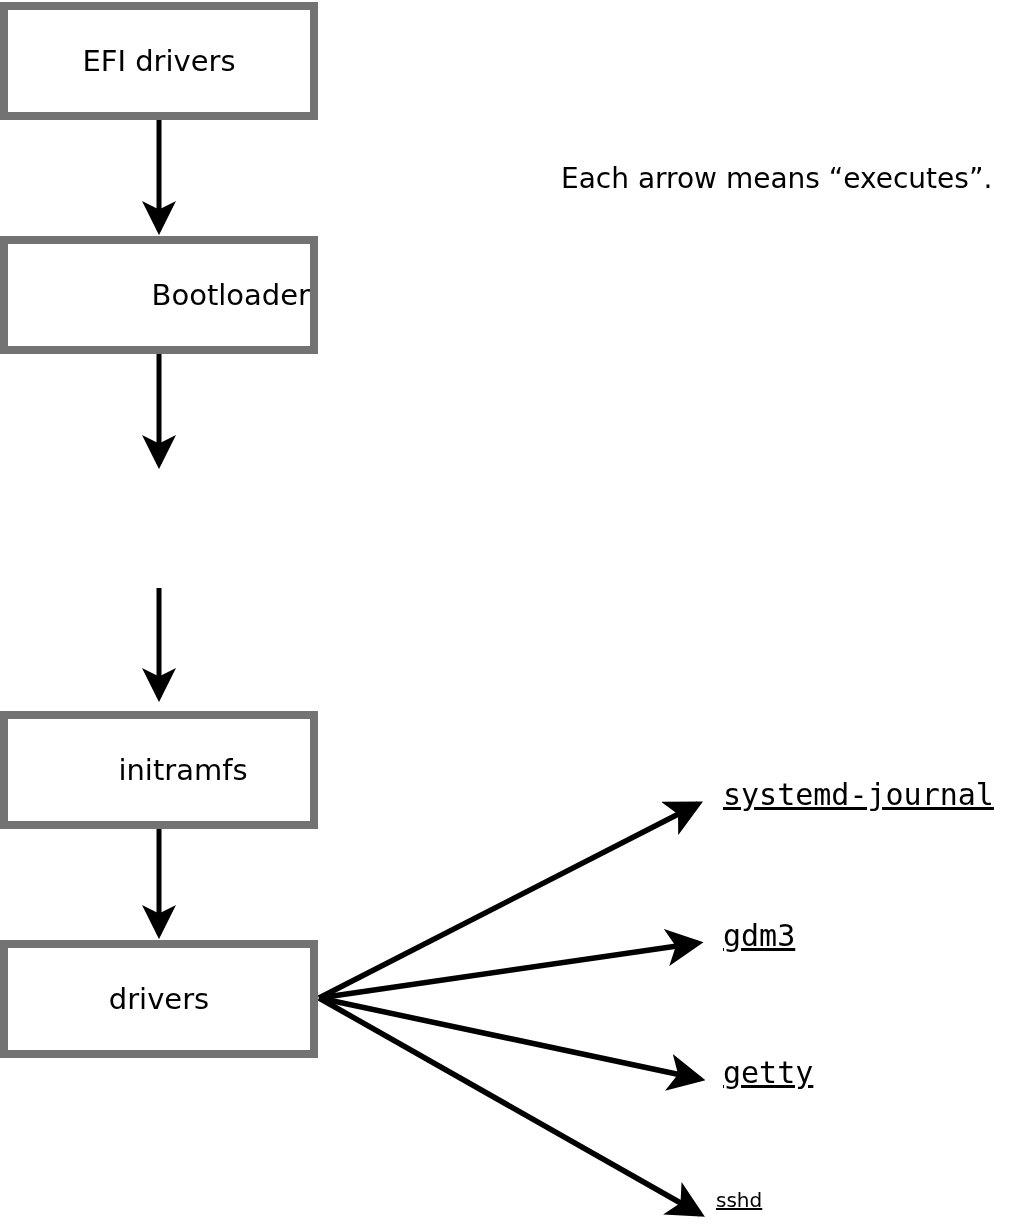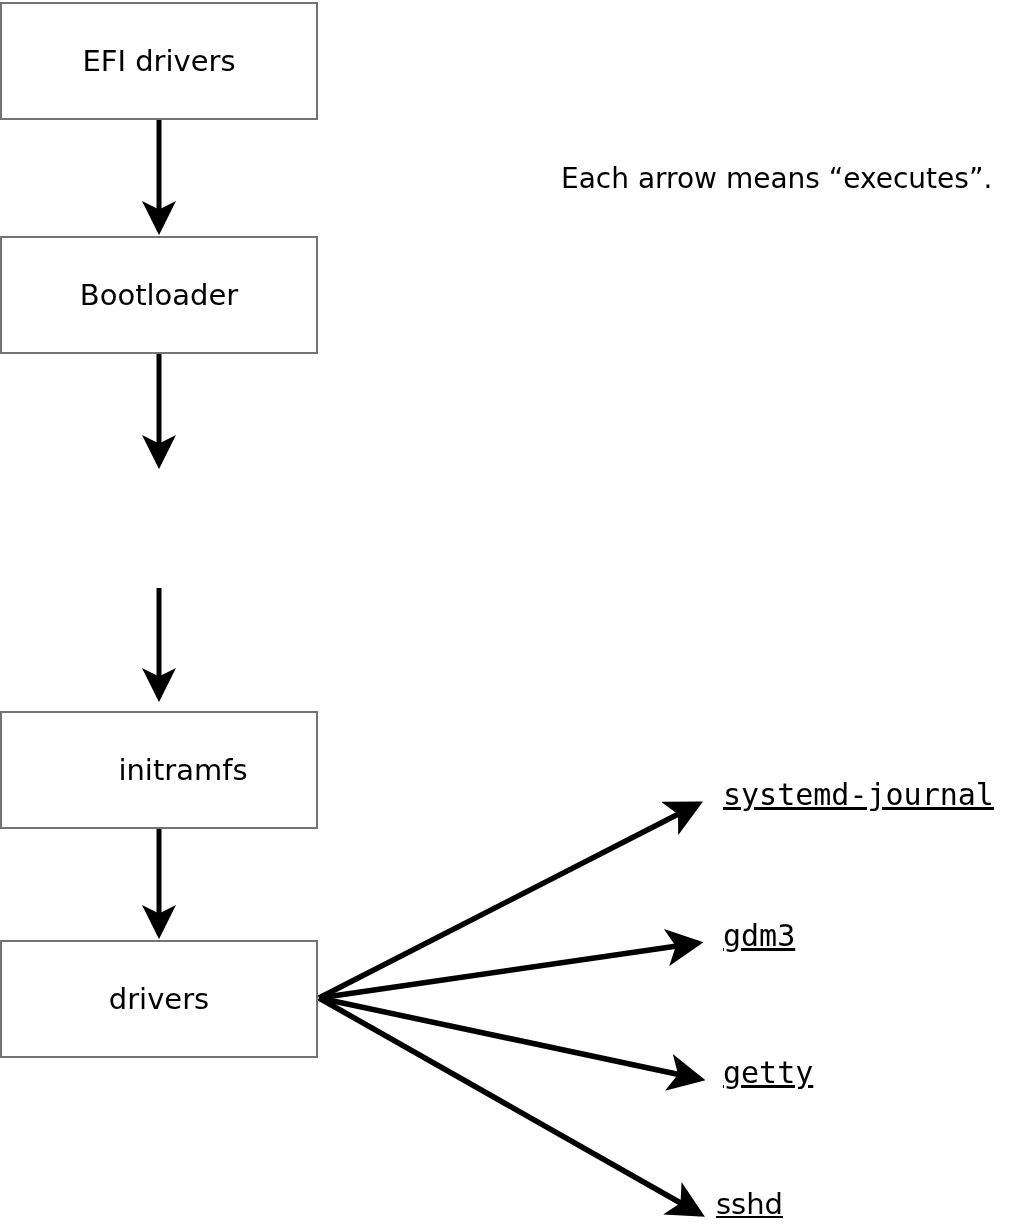--- a/index.html
+++ b/index.html
@@ -16,50 +16,50 @@
   .arrows-layer {
     position: absolute;
     left: 0; top: 0;
     width: 1023px; height: 1230px;
   }
   .box {
     position: absolute;
     left: 0;
     width: 318px;
     height: 118px;
-    border: 2px solid #737373;
+    border: 8px solid #737373;
     background: #ffffff;
     display: flex;
     align-items: center;
     justify-content: center;
   }
   .box-label {
     font-size: 29px;
     font-family: "DejaVu Sans", sans-serif;
     color: #000000;
     white-space: nowrap;
   }
   .box-efi        { top: 2px; }
-  .box-bootloader { top: 236px; }
+  .box-bootloader { top: 236px; justify-content: flex-end; }
   .box-kernel     { top: 470px; }
   .box-initramfs  { top: 711px; padding-left: 48px; }
   .box-systemd    { top: 940px; }
   .proc-label {
     position: absolute;
     font-family: "DejaVu Sans Mono", monospace;
     font-size: 30px;
     line-height: 1;
     white-space: nowrap;
     color: #000000;
     text-decoration: underline;
   }
   .proc-journal { left: 723px; top: 780px; }
   .proc-gdm3    { left: 723px; top: 921px; }
   .proc-getty   { left: 723px; top: 1058px; }
-  .proc-sshd    { left: 716px; top: 1190px; font-family: "DejaVu Sans", sans-serif; font-size: 29px; }
+  .proc-sshd    { left: 716px; top: 1190px; font-family: "DejaVu Sans", sans-serif; font-size: 20px; }
   .note {
     position: absolute;
     left: 561px;
     top: 165px;
     font-size: 28px;
     line-height: 1;
     white-space: nowrap;
     font-family: "DejaVu Sans", sans-serif;
     color: #000000;
   }

